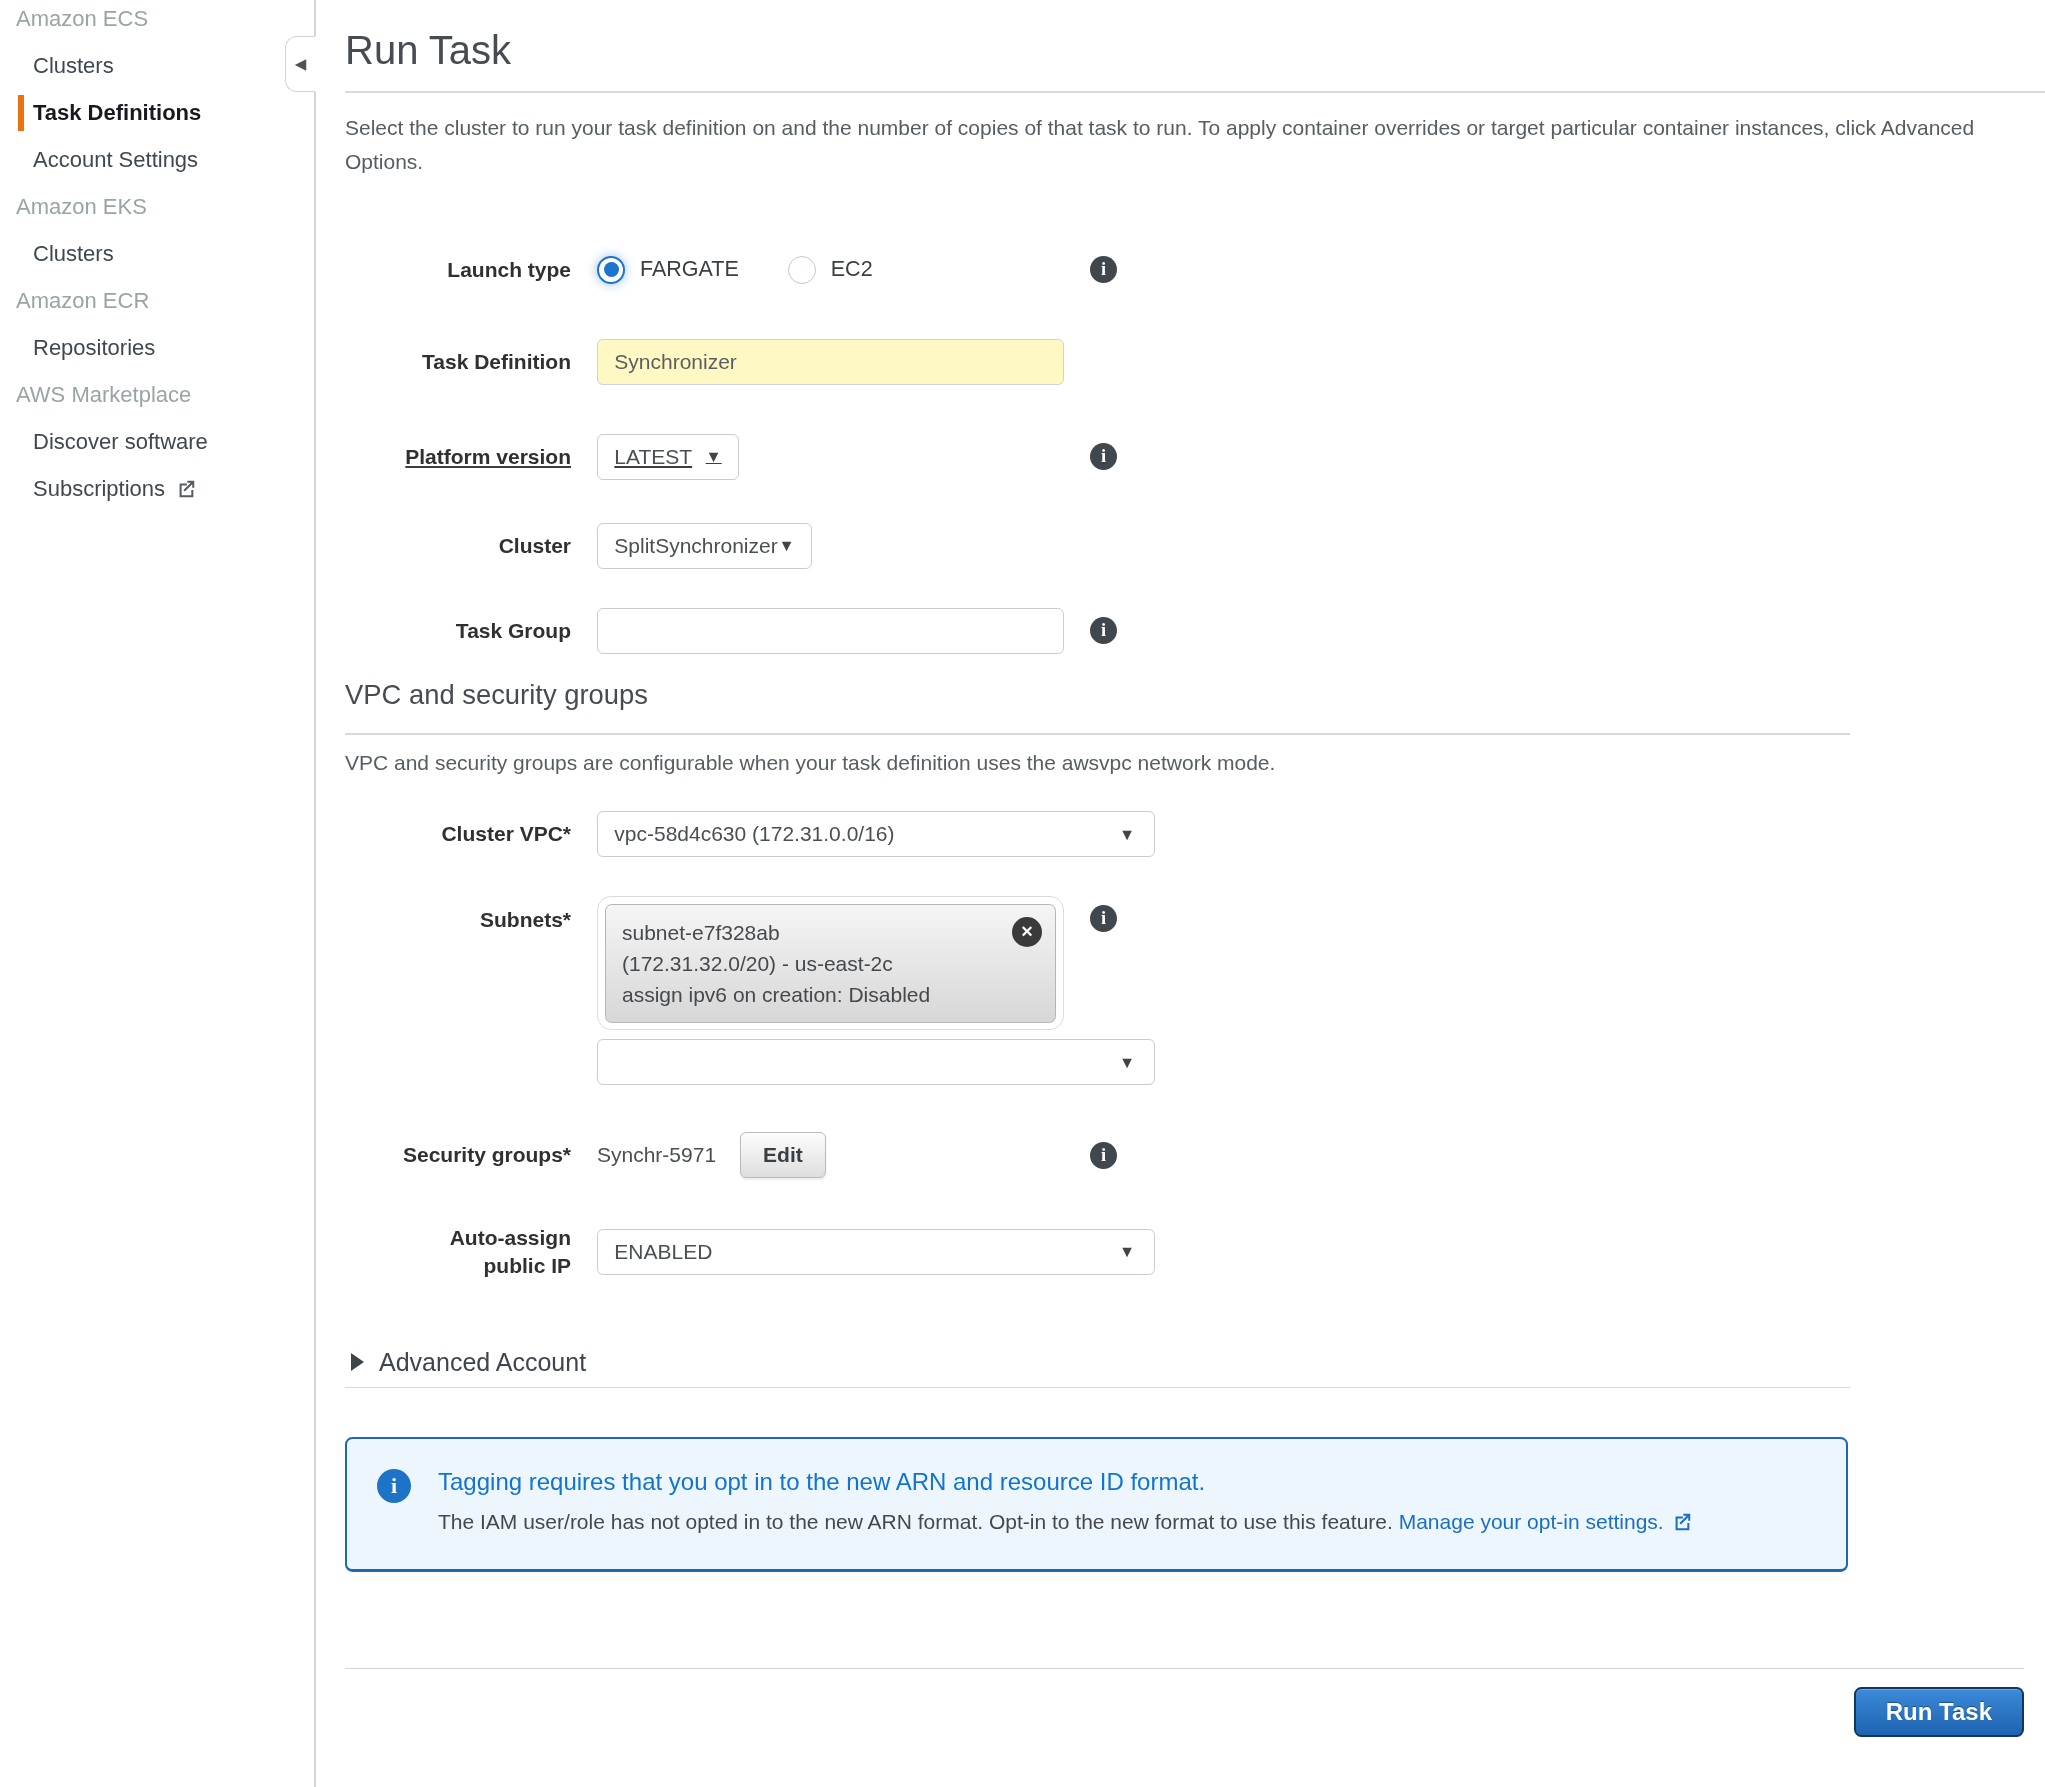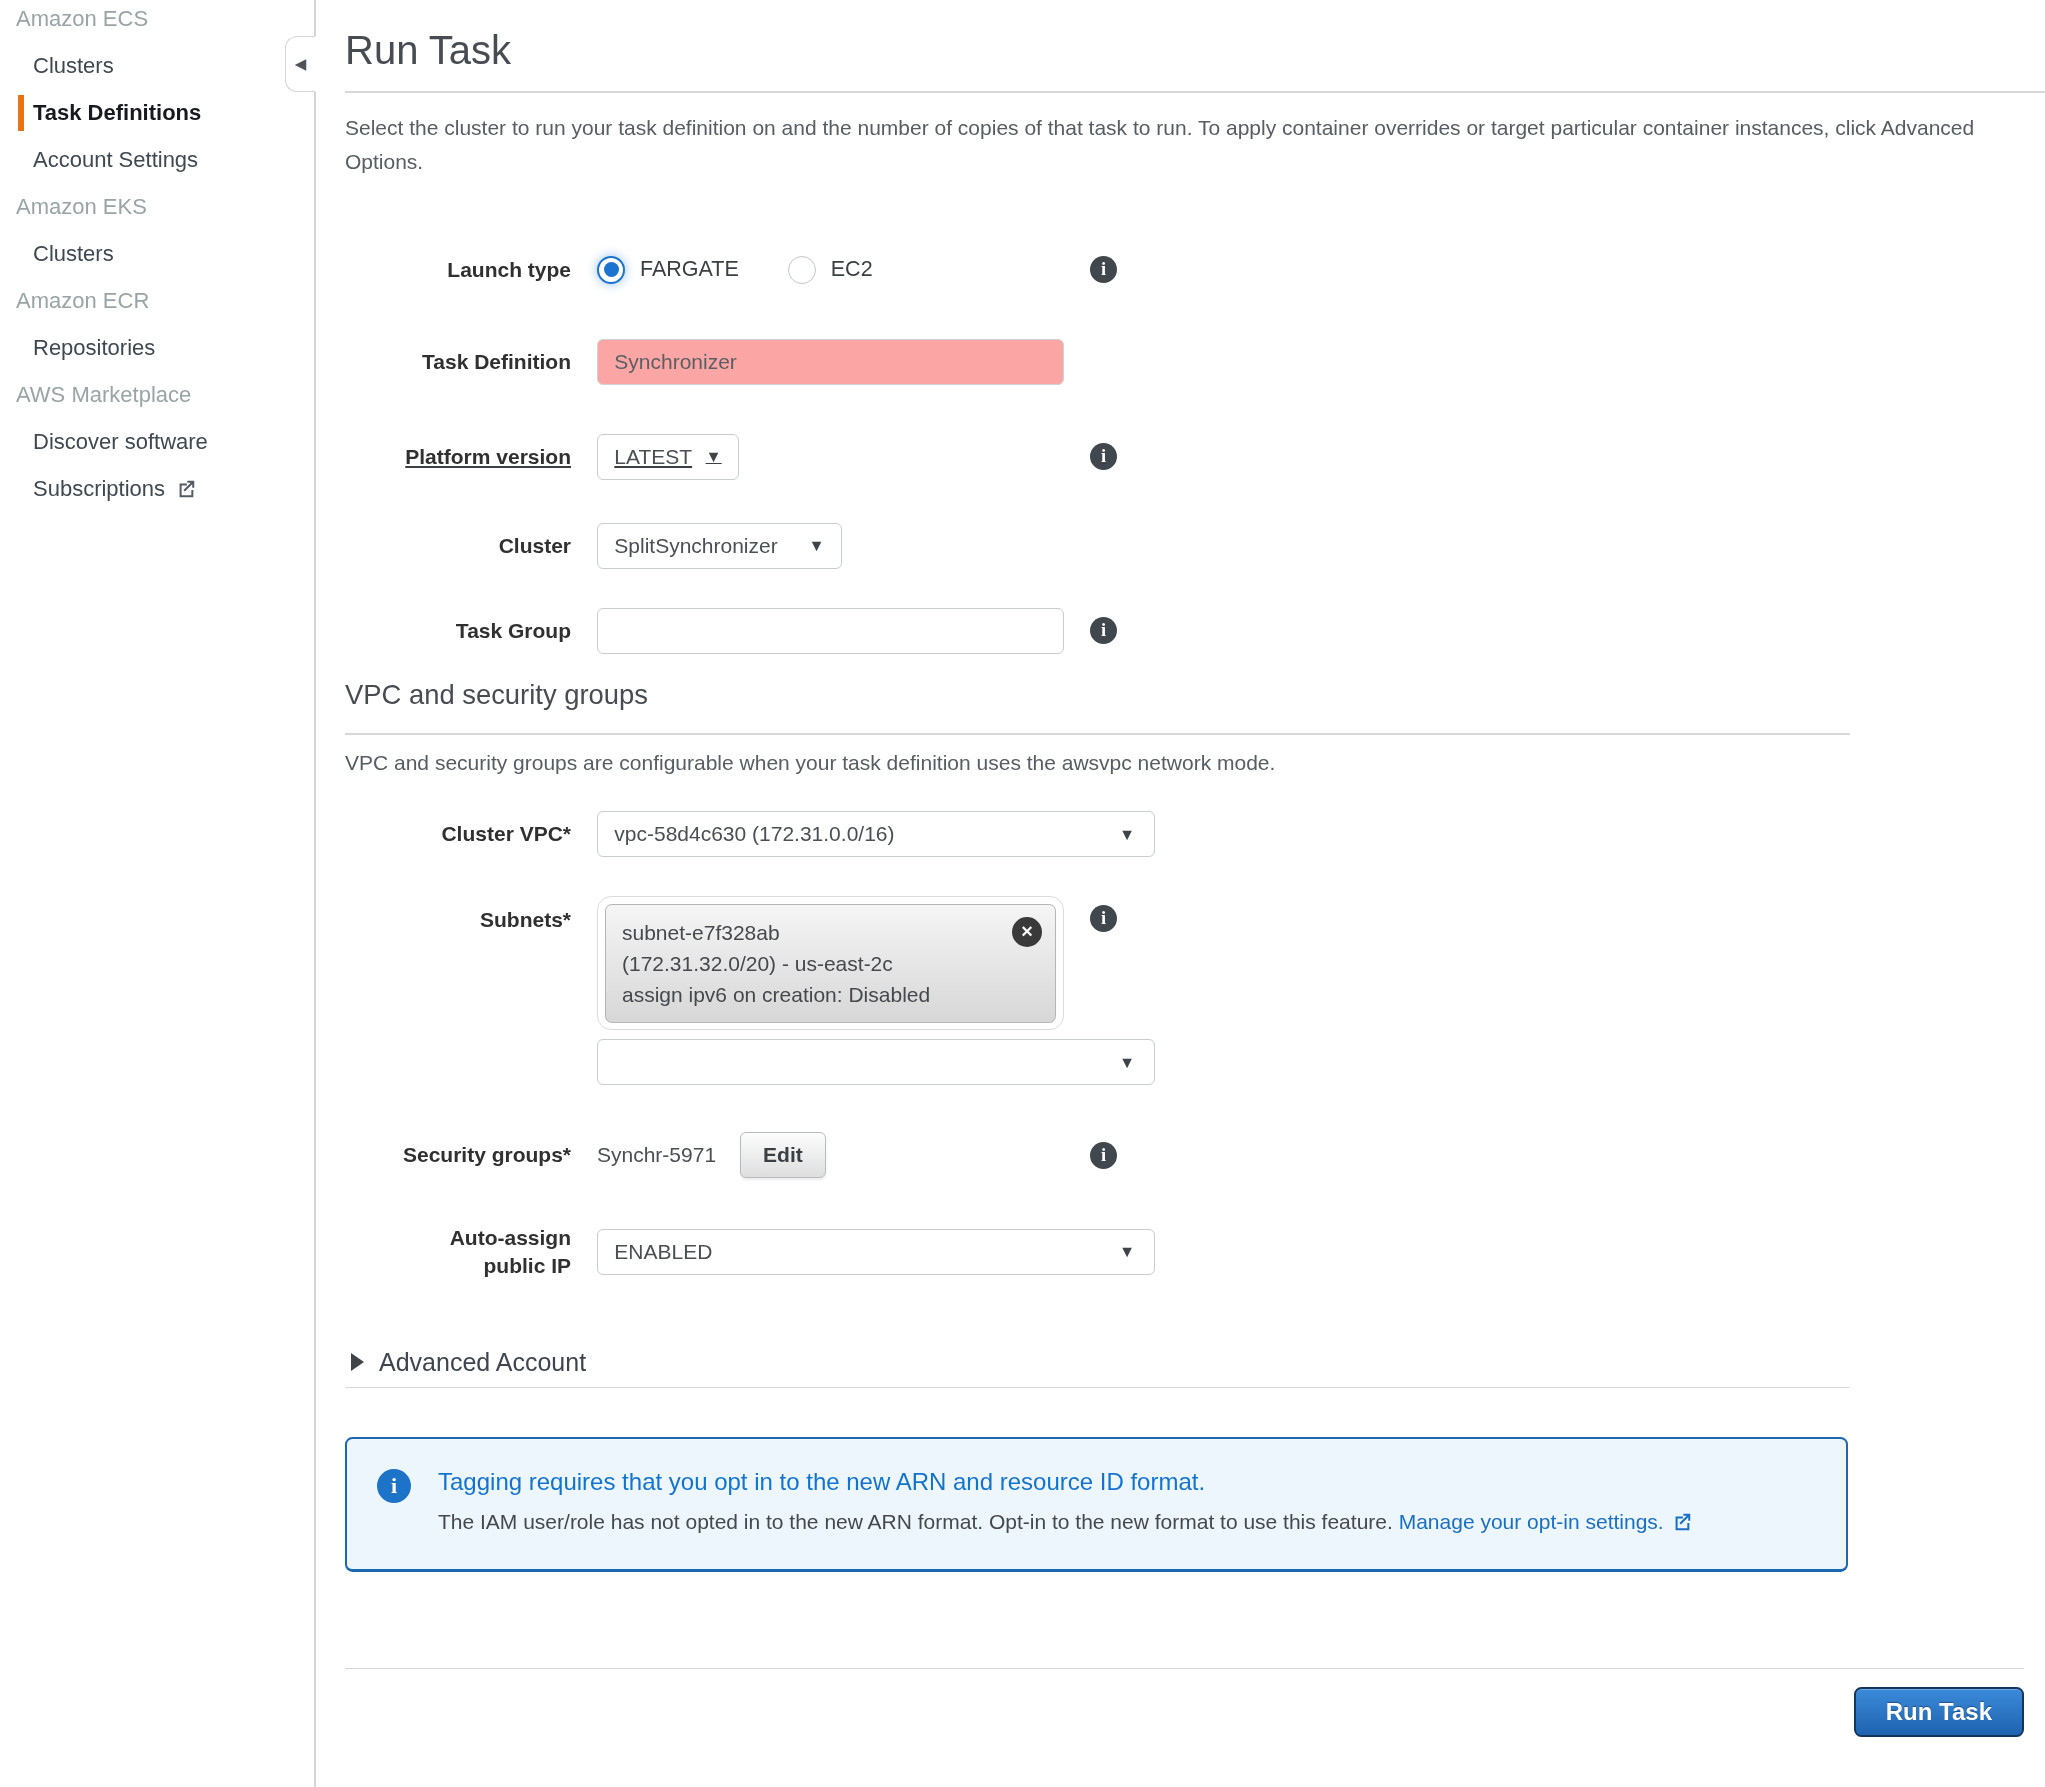--- a/index.html
+++ b/index.html
@@ -57,28 +57,28 @@
   .radio.sel::after { content:""; position:absolute; left:50%; top:50%; width:15px; height:15px;
     margin:-7.4px 0 0 -7.4px; border-radius:50%; background:#1c74d0; }
   .radio.unsel { border:1.5px solid #c3c7c9; }
   .radio-label { font-size:21.5px; color:#3a3f44; }
   .radio-gap { width:19px; }
 
   .txt {
     width:467px; height:46px; border:1.5px solid #c9cdd1; border-radius:6px; background:#fff;
     font-family:"Liberation Sans", sans-serif; font-size:21px; color:#4a4f54; padding:0 16.3px;
   }
-  .txt.disabled { background:#fca5a5; border-color:#cfd3d6; color:#5b5f63; }
+  .txt.disabled { background:#fef9c3; border-color:#cfd3d6; color:#5b5f63; }
 
   .sel-box {
     height:46px; border:1.5px solid #c9cdd1; border-radius:6px; background:#fff; cursor:pointer;
     display:flex; align-items:center; padding:0 16.3px; font-size:21px; color:#4a4f54;
   }
   .sel-small { width:142px; justify-content:space-between; }
-  .sel-med { width:245px; justify-content:space-between; }
+  .sel-med { width:215px; justify-content:space-between; }
   .sel-wide { width:558px; position:relative; }
   .sel-wide .caret { position:absolute; right:19px; }
   .caret { font-size:16.3px; color:#3f4448; line-height:1; }
 
   
   .sec-title { font-size:27.4px; font-weight:400; color:#474c52; margin-top:24px; line-height:33px; }
   .hr-sec { height:1.5px; background:#d9d9d9; width:1505px; margin-top:13.3px; }
   .sec-desc { font-size:21px; color:#565d63; margin-top:13.3px; line-height:30px; }
 
   

